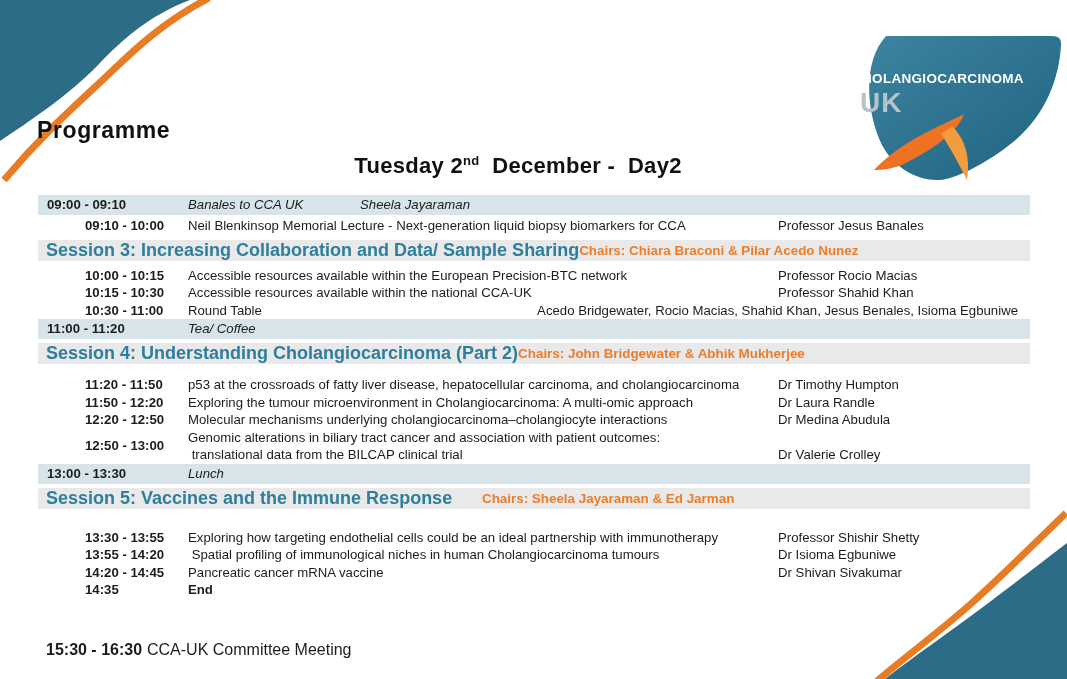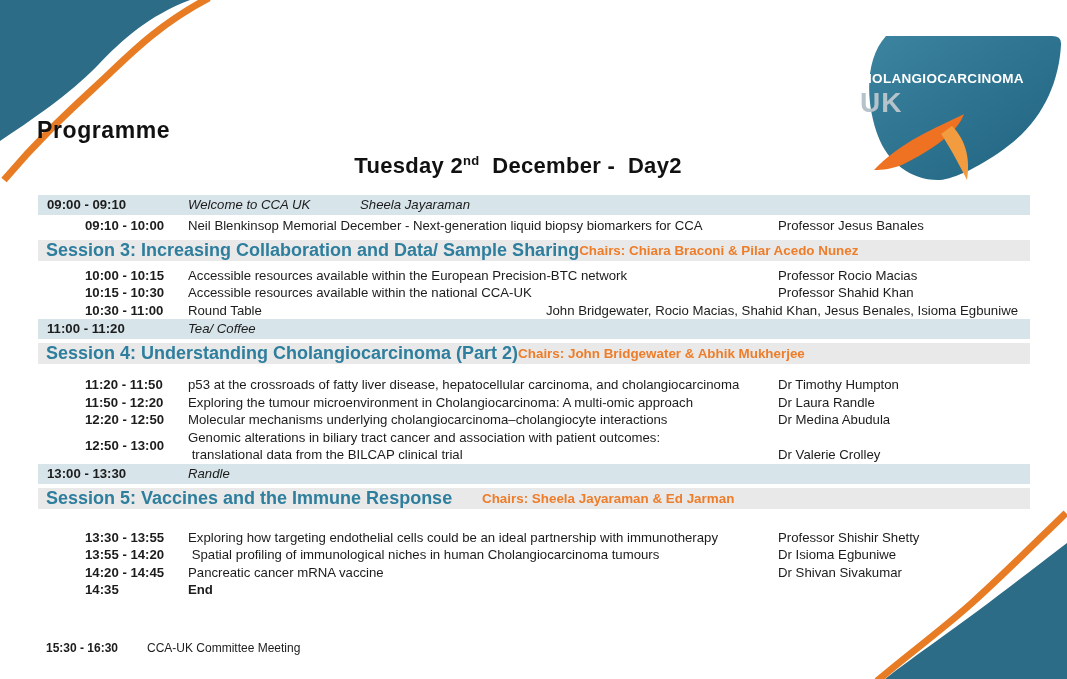--- a/index.html
+++ b/index.html
@@ -34,21 +34,21 @@
   .session .chairs{color:#ee7d2a;font-weight:700;font-size:13.4px;white-space:nowrap;}
   .w1{display:inline-block;width:172px;}
   .wsp{font-style:italic;}
   .rt-title{flex:0 0 200px !important;}
   .rt-speaker{text-align:right;padding-right:12px;}
   .two-line .title span{display:block;}
   .two-line .speaker{padding-top:17.5px;}
   .end-title{font-weight:700;}
   .mb2{margin-bottom:2px;}.mb4{margin-bottom:4px;}.mb5{margin-bottom:5px;}
   .mb6{margin-bottom:6px;}.mb12{margin-bottom:12px;}.mb16{margin-bottom:20px;}
-  .meeting{display:flex;margin-top:42px;font-size:12px;}
+  .meeting{display:flex;margin-top:42px;font-size:16px;}
   .meeting .mtime{flex:0 0 109px;box-sizing:border-box;padding-left:8px;font-weight:700;white-space:nowrap;}
   .meeting .mtitle{white-space:nowrap;}
 </style>
 </head>
 <body>
 
 <svg class="deco" style="left:0;top:0" width="215" height="190" viewBox="0 0 215 190">
   <path d="M0,0 L190,0 C148,16 122,40 99,64 C76,88 44,112 0,141 Z" fill="#2d6c86"></path>
   <path d="M209,-2 C163,22 134,50 110,73 C86,96 48,128 4,180" fill="none" stroke="#e87c25" stroke-width="7"></path>
 </svg>
@@ -72,26 +72,26 @@
   <text x="20" y="82" font-size="28" font-weight="bold" fill="#b6c3cb" letter-spacing="1">UK</text>
 </svg>
 
 <div class="programme">Programme</div>
 <div class="day-heading"><span>Tuesday 2</span><span class="ord">nd</span><span>  December -  Day2</span></div>
 
 <div class="schedule">
 
   <div class="row highlight mb2">
     <div class="time">09:00 - 09:10</div>
-    <div class="title"><span class="w1">Welcome to CCA UK</span><span class="wsp">Sheela Jayaraman</span></div>
+    <div class="title"><span class="w1">Banales to CCA UK</span><span class="wsp">Sheela Jayaraman</span></div>
   </div>
 
   <div class="row talk mb5">
     <div class="time">09:10 - 10:00</div>
-    <div class="title">Neil Blenkinsop Memorial December - Next-generation liquid biopsy biomarkers for CCA</div>
+    <div class="title">Neil Blenkinsop Memorial Lecture - Next-generation liquid biopsy biomarkers for CCA</div>
     <div class="speaker">Professor Jesus Banales</div>
   </div>
 
   <div class="row session mb6">
     <div class="stitle">Session 3: Increasing Collaboration and Data/ Sample Sharing</div>
     <div class="chairs">Chairs: Chiara Braconi &amp; Pilar Acedo Nunez</div>
   </div>
 
   <div class="row talk">
     <div class="time">10:00 - 10:15</div>
@@ -99,21 +99,21 @@
     <div class="speaker">Professor Rocio Macias</div>
   </div>
   <div class="row talk">
     <div class="time">10:15 - 10:30</div>
     <div class="title">Accessible resources available within the national CCA-UK</div>
     <div class="speaker">Professor Shahid Khan</div>
   </div>
   <div class="row talk">
     <div class="time">10:30 - 11:00</div>
     <div class="title rt-title">Round Table</div>
-    <div class="speaker rt-speaker">John Bridgewater, Rocio Macias, Shahid Khan, Jesus Benales, Isioma Egbuniwe</div>
+    <div class="speaker rt-speaker">Acedo Bridgewater, Rocio Macias, Shahid Khan, Jesus Benales, Isioma Egbuniwe</div>
   </div>
 
   <div class="row highlight mb4">
     <div class="time">11:00 - 11:20</div>
     <div class="title">Tea/ Coffee</div>
   </div>
 
   <div class="row session mb12">
     <div class="stitle">Session 4: Understanding Cholangiocarcinoma (Part 2)</div>
     <div class="chairs">Chairs: John Bridgewater &amp; Abhik Mukherjee</div>
@@ -135,21 +135,21 @@
     <div class="speaker">Dr Medina Abudula</div>
   </div>
   <div class="row talk two-line">
     <div class="time">12:50 - 13:00</div>
     <div class="title"><span>Genomic alterations in biliary tract cancer and association with patient outcomes:</span><span> translational data from the BILCAP clinical trial</span></div>
     <div class="speaker">Dr Valerie Crolley</div>
   </div>
 
   <div class="row highlight mb4">
     <div class="time">13:00 - 13:30</div>
-    <div class="title">Randle</div>
+    <div class="title">Lunch</div>
   </div>
 
   <div class="row session mb16">
     <div class="stitle">Session 5: Vaccines and the Immune Response</div>
     <div class="chairs">Chairs: Sheela Jayaraman &amp; Ed Jarman</div>
   </div>
 
   <div class="row talk">
     <div class="time">13:30 - 13:55</div>
     <div class="title">Exploring how targeting endothelial cells could be an ideal partnership with immunotherapy</div>

